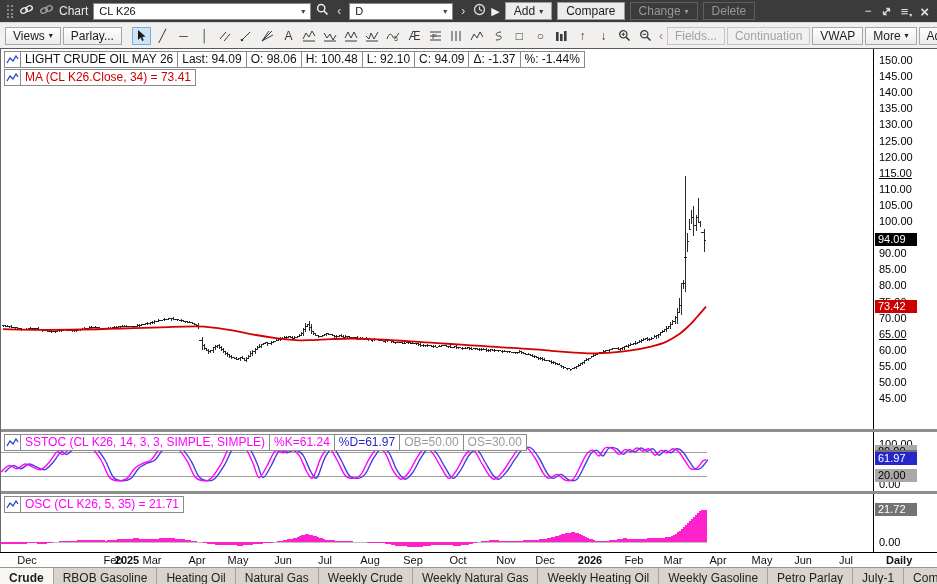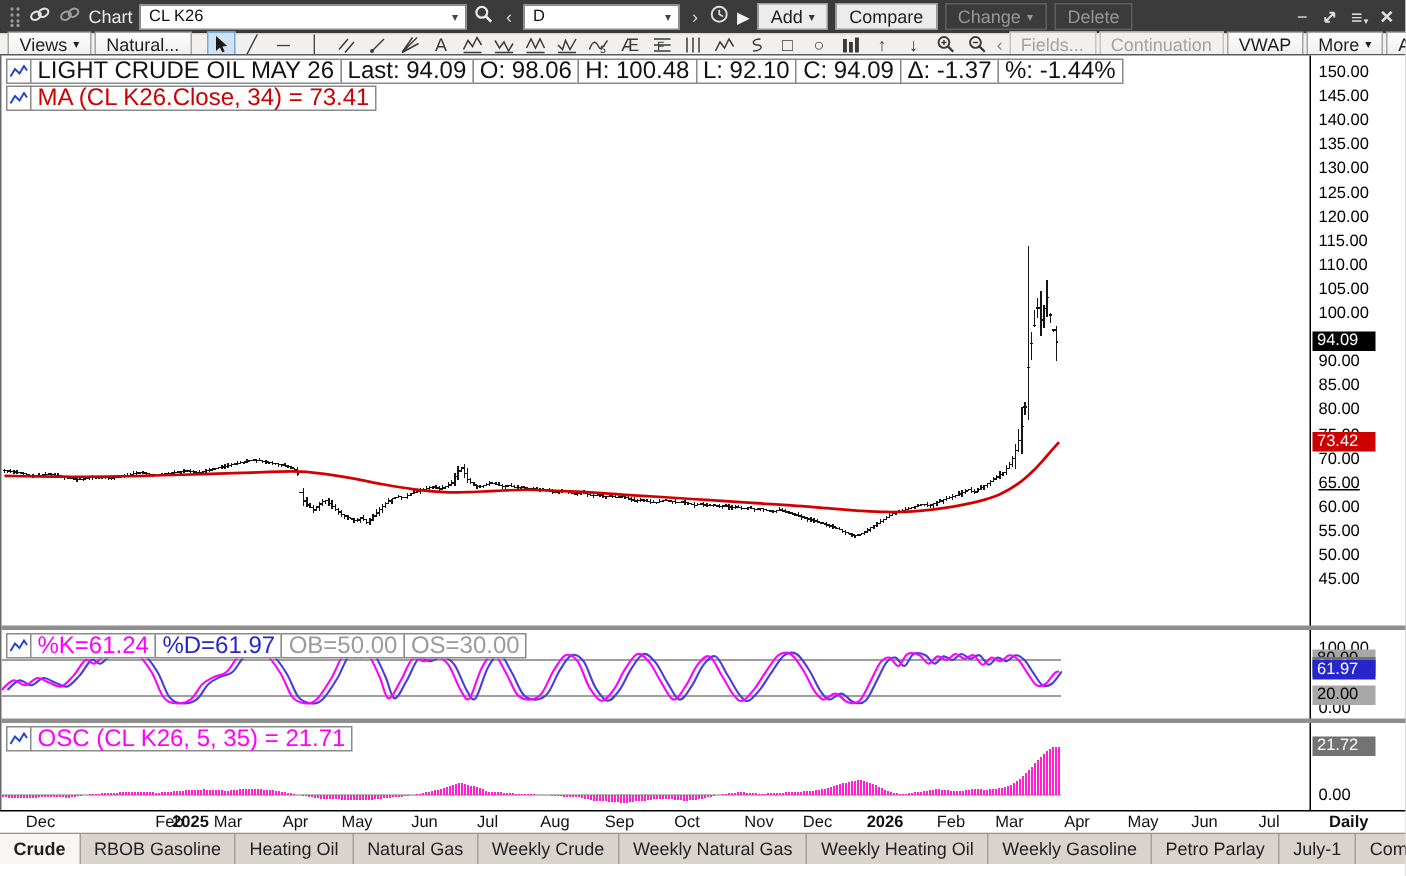--- a/index.html
+++ b/index.html
@@ -17,41 +17,41 @@
   .tb-btn .dd{font-size:8px;color:#333}
   .tb-btn.disabled{background:transparent;border:1px solid #5e5e5e;color:#979797}
   .tb-btn.disabled .dd{color:#979797}
   .play{color:#f2f2f2;font-size:11px}
   .win-controls{margin-left:auto;display:flex;align-items:center;gap:9px;padding-right:2px}
   .win-controls span{display:flex;align-items:center;color:#e0e0e0}
   .close-x{font-size:15px;font-weight:bold;line-height:1}
   .menu-ic{font-size:13px;position:relative}
   .menu-ic i{font-style:normal;font-size:6px;position:relative;top:3px;left:1px}
   
-  .toolbar{height:14px;background:#f1f0ef;border-top:1px solid #d8d8d8;display:flex;align-items:center;padding:0 5px;gap:2px;font-size:12px;color:#2e2e2e}
+  .toolbar{height:26px;background:#f1f0ef;border-top:1px solid #d8d8d8;display:flex;align-items:center;padding:0 5px;gap:2px;font-size:12px;color:#2e2e2e}
   .tool-btn{border:1px solid #a6a6a6;background:linear-gradient(#fefefe,#ececec);height:18px;padding:0 7px;display:flex;align-items:center;gap:4px;color:#1e1e1e;font-size:12px}
   .tool-btn .dd{font-size:8px}
   .tool-btn.disabled{color:#a3a3a3;background:#f1f0ef;border-color:#c4c4c4}
   .icon-btn{min-width:19px;height:18px;display:flex;align-items:center;justify-content:center;color:#3a3a3a;font-size:12px;line-height:1}
   .icon-btn.selected{background:#cfe3f6;border:1px solid #7aadd6}
   .sep{width:1px;height:16px;background:#c9c9c9;margin:0 3px}
   
   .chartwrap{position:relative;height:504px;border-top:1px solid #5a5a5a;border-left:1px solid #6a6a6a;background:#fff}
   .plot{position:absolute;left:0;top:0;width:872px;height:504px}
   .plot svg{position:absolute;left:0}
   .axiscol{position:absolute;left:872px;top:0;width:65px;height:504px;border-left:1px solid #000;border-right:1px solid #8a8a8a;font-size:11px;background:#fff}
   .splitter{position:absolute;left:0;width:937px;height:3px;background:#8e8e8e;z-index:5}
   .tick{position:absolute;left:5px;font-size:11px;color:#000;height:12px;line-height:12px;white-space:nowrap}
   .badge{position:absolute;left:1px;min-width:42px;padding:0 3px;font-size:11px;height:13px;line-height:13px;color:#fff;z-index:3;white-space:nowrap}
   .badge.black{background:#000}
   .badge.red{background:#cc0000}
   .badge.blue{background:#2626cc}
   .badge.gray{background:#a8a8a8;color:#000}
   .badge.magenta{background:#737373}
-  .hdr-row{position:absolute;display:flex;align-items:flex-start;font-size:16px;z-index:4;white-space:nowrap}
+  .hdr-row{position:absolute;display:flex;align-items:flex-start;font-size:12px;z-index:4;white-space:nowrap}
   .hcell{border:1px solid #8a8a8a;background:#fff;padding:0 4px;height:17px;line-height:15px;margin-left:-1px;color:#111}
   .hicon{border:1px solid #8a8a8a;background:#fff;width:17px;height:17px;display:flex;align-items:center;justify-content:center}
   .red-txt{color:#cc0000}
   .mag-txt{color:#ff00ff}
   .blue-txt{color:#2626cc}
   .gray-txt{color:#9a9a9a}
   
   .dateaxis{position:relative;height:15px;border-top:1px solid #000;background:#fff;font-size:11px;color:#111}
   .mon{position:absolute;top:1px;transform:translateX(-50%);white-space:nowrap}
   .mon.bold{font-weight:bold}
@@ -141,21 +141,21 @@
       <span class="close-x">×</span>
     </div>
   </div>
 
   <div class="toolbar">
     <button class="tool-btn">
         <span>Views</span>
         <span class="dd">▾</span>
       </button>
     <button class="tool-btn">
-        <span>Natural...</span>
+        <span>Parlay...</span>
       </button>
     <span class="sep"></span>
     <span class="icon-btn selected">
         <svg width="11" height="13">
           <path d="M2 1 L2 11 L4.6 8.6 L6.2 12 L7.8 11.2 L6.2 8 L9.5 7.6 Z" fill="#1a1a1a"></path>
         </svg>
       </span>
     <span class="icon-btn">╱</span>
     <span class="icon-btn">─</span>
     <span class="icon-btn">│</span>
@@ -313,20 +313,21 @@
           </svg>
         </span>
       <span class="hcell red-txt">MA (CL K26.Close, 34) = 73.41</span>
     </div>
     <div class="hdr-row" style="left:3px;top:385px">
       <span class="hicon">
           <svg width="13" height="10">
             <path d="M1 8 L4 3 L7 6 L10 1 L12 4" fill="none" stroke="#2244cc" stroke-width="1.3"></path>
           </svg>
         </span>
+      <span class="hcell mag-txt">SSTOC (CL K26, 14, 3, 3, SIMPLE, SIMPLE)</span>
       <span class="hcell mag-txt">%K=61.24</span>
       <span class="hcell blue-txt">%D=61.97</span>
       <span class="hcell gray-txt">OB=50.00</span>
       <span class="hcell gray-txt">OS=30.00</span>
     </div>
     <div class="hdr-row" style="left:3px;top:447px">
       <span class="hicon">
           <svg width="13" height="10">
             <path d="M1 8 L4 3 L7 6 L10 1 L12 4" fill="none" stroke="#2244cc" stroke-width="1.3"></path>
           </svg>
@@ -335,21 +336,21 @@
     </div>
 
     <div class="axiscol" id="axis-col">
         <div class="tick" style="top: 5px;">150.00</div>
         <div class="tick" style="top: 21.1px;">145.00</div>
         <div class="tick" style="top: 37.2px;">140.00</div>
         <div class="tick" style="top: 53.3px;">135.00</div>
         <div class="tick" style="top: 69.4px;">130.00</div>
         <div class="tick" style="top: 85.5px;">125.00</div>
         <div class="tick" style="top: 101.6px;">120.00</div>
-        <div class="tick" style="top: 117.7px;">115.00</div>
+        <div class="tick" style="top: 117.7px; text-decoration: underline;">115.00</div>
         <div class="tick" style="top: 133.8px;">110.00</div>
         <div class="tick" style="top: 149.9px;">105.00</div>
         <div class="tick" style="top: 166px;">100.00</div>
         <div class="tick" style="top: 198.2px;">90.00</div>
         <div class="tick" style="top: 214.3px;">85.00</div>
         <div class="tick" style="top: 230.4px;">80.00</div>
         <div class="tick" style="top: 246.5px;">75.00</div>
         <div class="tick" style="top: 262.6px;">70.00</div>
         <div class="tick" style="top: 278.7px; text-decoration: underline;">65.00</div>
         <div class="tick" style="top: 294.8px;">60.00</div>

